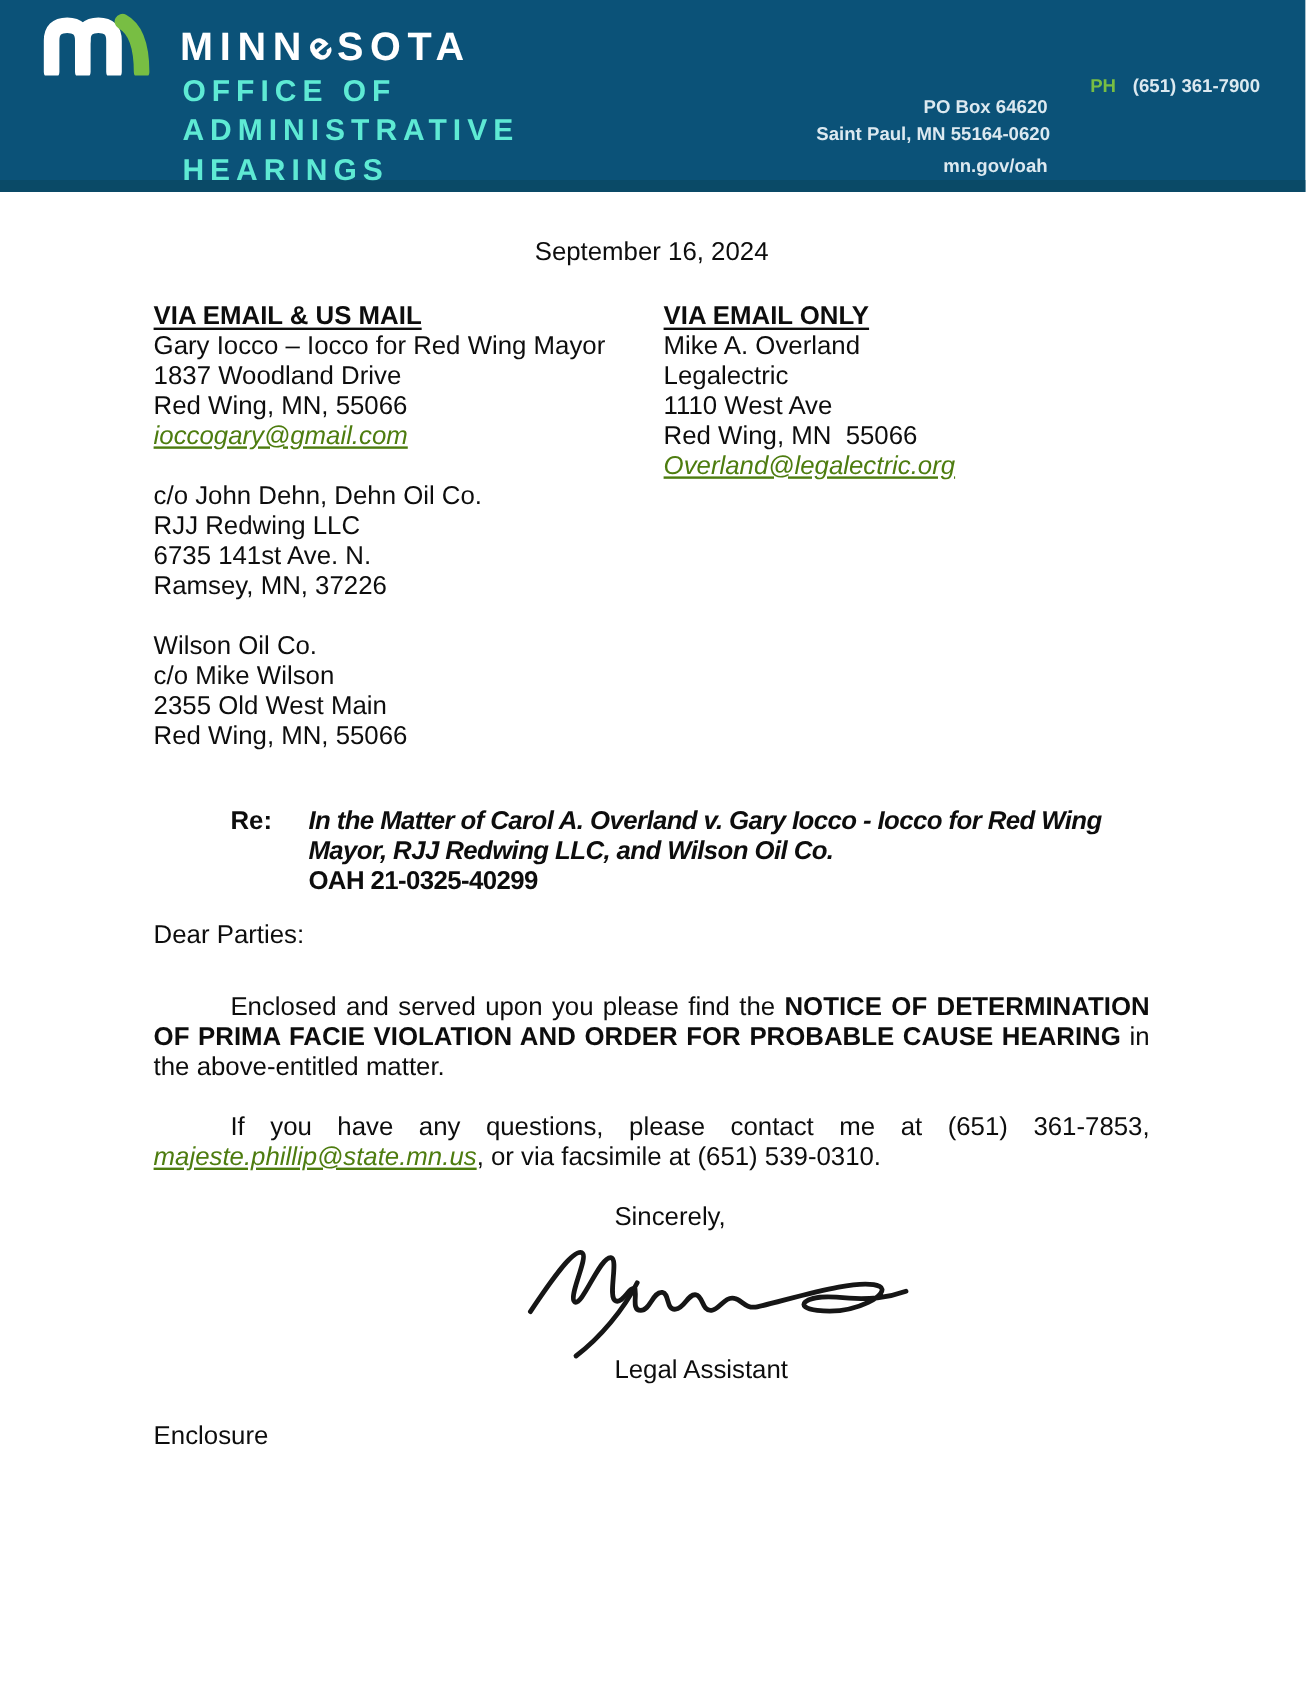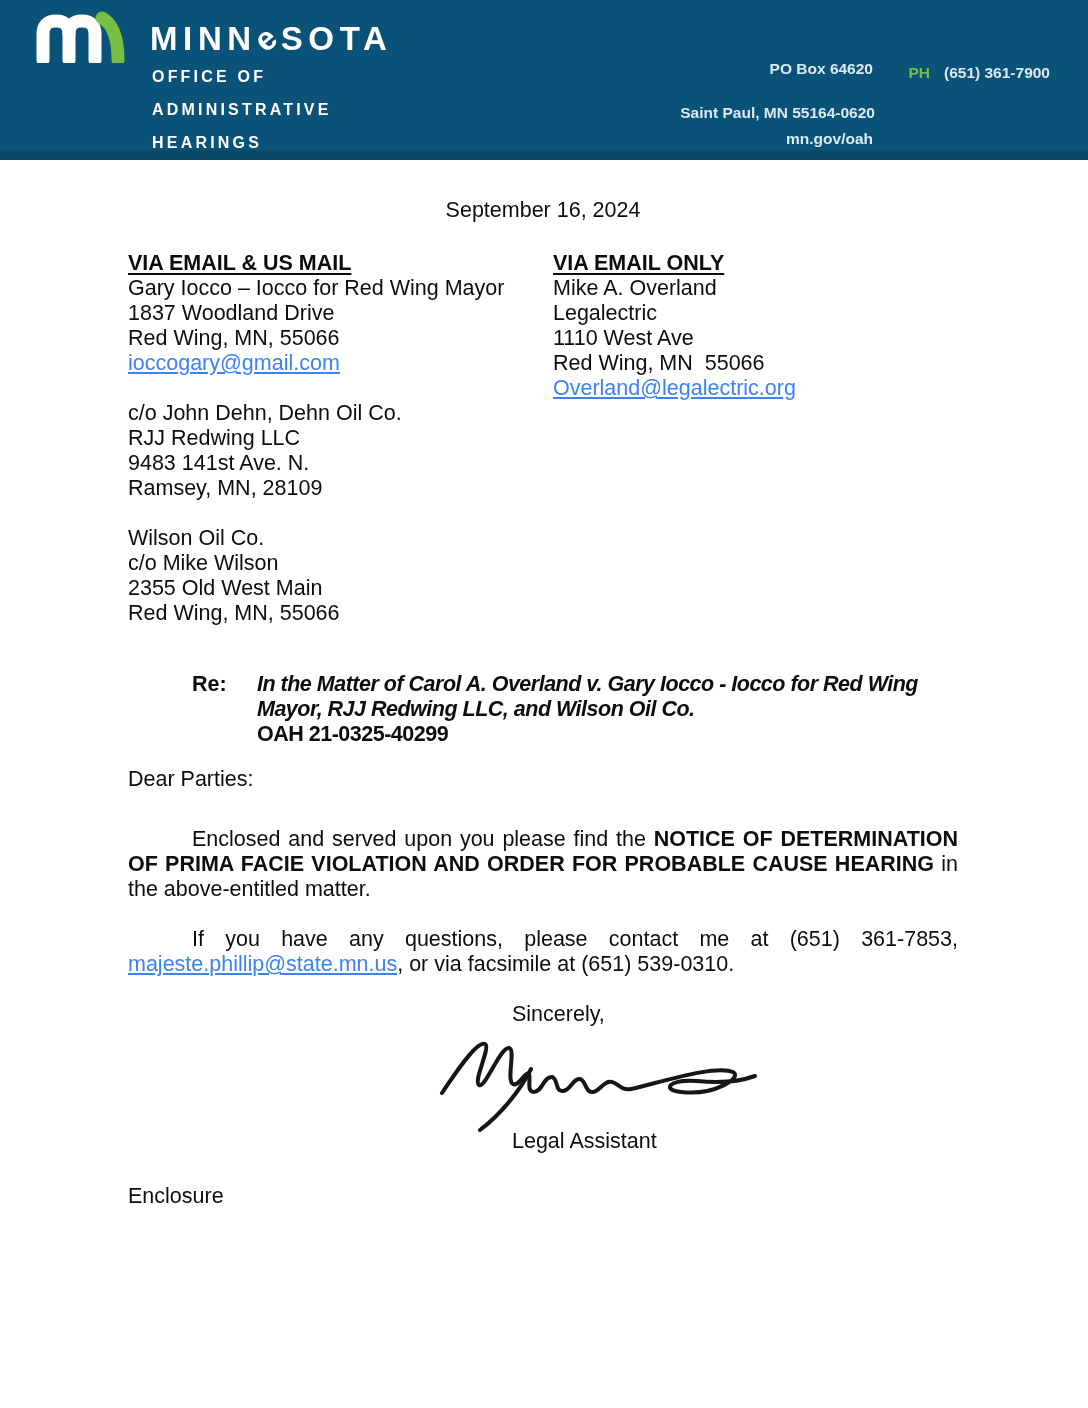--- a/index.html
+++ b/index.html
@@ -15,47 +15,47 @@
   }
   .mn-logo { position:absolute; left:32px; top:11px; }
   .wordmark {
     position:absolute; left:150px; top:20px;
     color:#ffffff; font-size:33px; font-weight:700; letter-spacing:0.17em;
     white-space:nowrap;
   }
   .brand-e { display:inline-block; transform:rotate(-40deg) translateY(-2px); font-weight:700; }
   .dept {
     position:absolute; left:152px; top:60px;
-    color:#ffffff; font-size:16px; font-weight:700; letter-spacing:0.2em;
+    color:#5eead4; font-size:25px; font-weight:700; letter-spacing:0.2em;
     line-height:33px; white-space:nowrap;
   }
   .contact { position:absolute; top:0; left:0; width:100%; height:100%;
     color:#dce9f0; font-size:15.5px; font-weight:700; }
   .contact span { white-space:pre; }
-  .c-pobox   { position:absolute; top:60px; right:215px; }
+  .c-pobox   { position:absolute; top:81px; right:215px; }
   .c-phone   { position:absolute; top:64px; right:38px; }
   .c-ph      { color:#78be43; margin-right:14px; }
   .c-city    { position:absolute; top:104px; right:213px; }
   .c-web     { position:absolute; top:130px; right:215px; }
 
   
   .letter { padding:0 130px 0 128px; font-size:21.5px; line-height:25px; color:#0d0d0d; }
   .date { margin-top:38px; text-align:center; }
   .pre  { white-space:pre-wrap; }
 
   .columns { display:flex; margin-top:28px; }
   .col-left  { width:425px; flex:0 0 425px; }
   .col-right { flex:1; }
   .via-heading {
     font-weight:700; text-decoration:underline;
     text-decoration-thickness:2px; text-underline-offset:3px;
   }
   .addr-block { margin-top:25px; }
   .addr-block.first { margin-top:0; }
-  a.email-link, .email-link { color:#3b82f6; text-decoration:underline; cursor:pointer; }
+  a.email-link, .email-link { color:#4d7c0f; text-decoration:underline; cursor:pointer;font-style:italic; }
 
   .re-block { display:flex; margin-top:46px; }
   .re-label { width:65px; margin-left:64px; font-weight:700; flex:0 0 65px; }
   .re-text  { width:705px; }
   .re-title  { font-weight:700; font-style:italic; letter-spacing:-0.5px; }
   .re-docket { font-weight:700; letter-spacing:-0.5px; }
 
   .salutation { margin-top:20px; }
   .para { margin-top:35px; text-indent:64px; text-align:justify; }
   .para.second { margin-top:25px; }
@@ -108,22 +108,22 @@
         <div class="via-heading">VIA EMAIL &amp; US MAIL</div>
         <div class="pre">Gary Iocco – Iocco for Red Wing Mayor</div>
         <div class="pre">1837 Woodland Drive</div>
         <div class="pre">Red Wing, MN, 55066</div>
         <div><a class="email-link">ioccogary@gmail.com</a></div>
       </div>
 
       <div class="addr-block">
         <div class="pre">c/o John Dehn, Dehn Oil Co.</div>
         <div class="pre">RJJ Redwing LLC</div>
-        <div class="pre">9483 141st Ave. N.</div>
-        <div class="pre">Ramsey, MN, 28109</div>
+        <div class="pre">6735 141st Ave. N.</div>
+        <div class="pre">Ramsey, MN, 37226</div>
       </div>
 
       <div class="addr-block">
         <div class="pre">Wilson Oil Co.</div>
         <div class="pre">c/o Mike Wilson</div>
         <div class="pre">2355 Old West Main</div>
         <div class="pre">Red Wing, MN, 55066</div>
       </div>
     </div>
 

